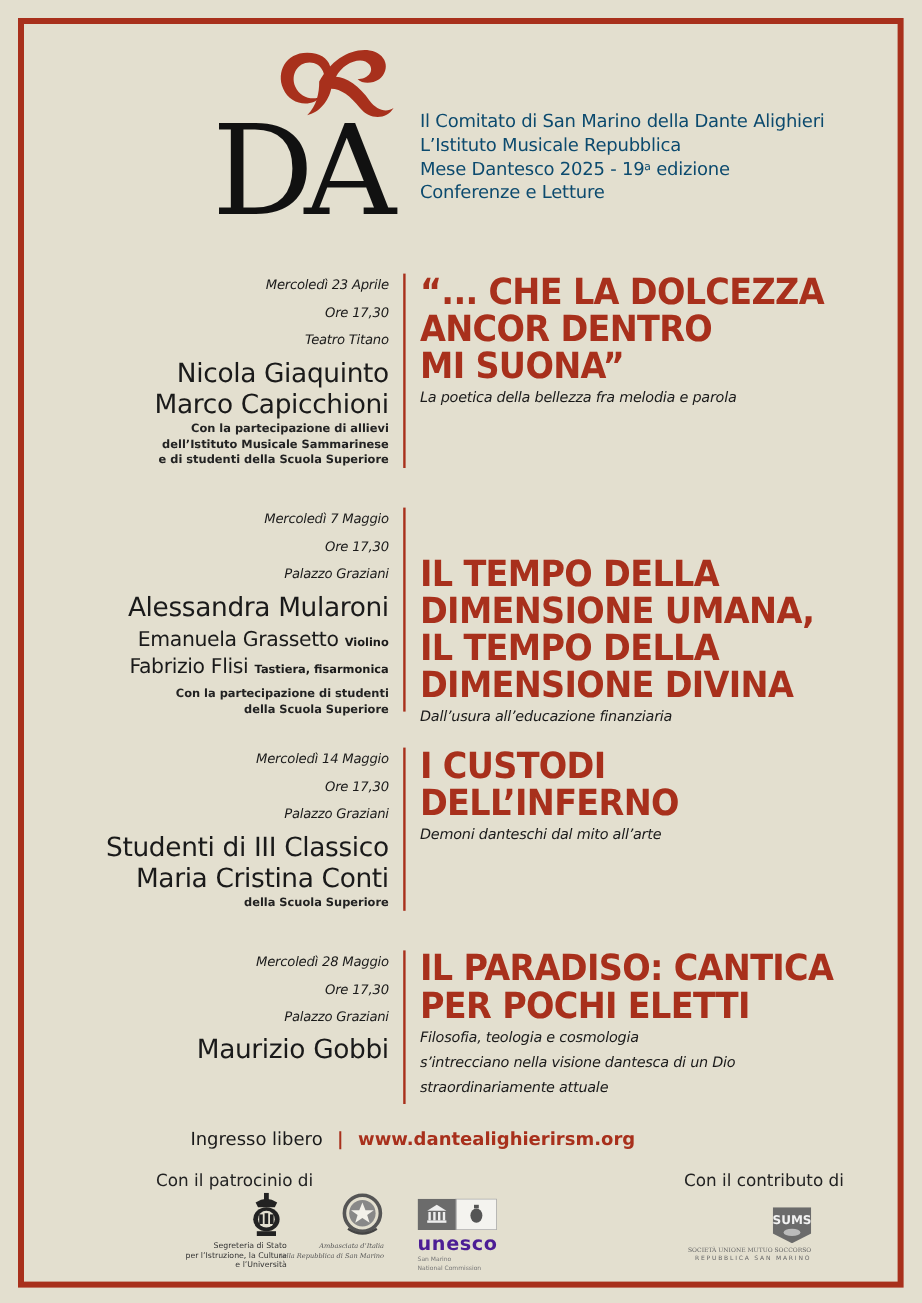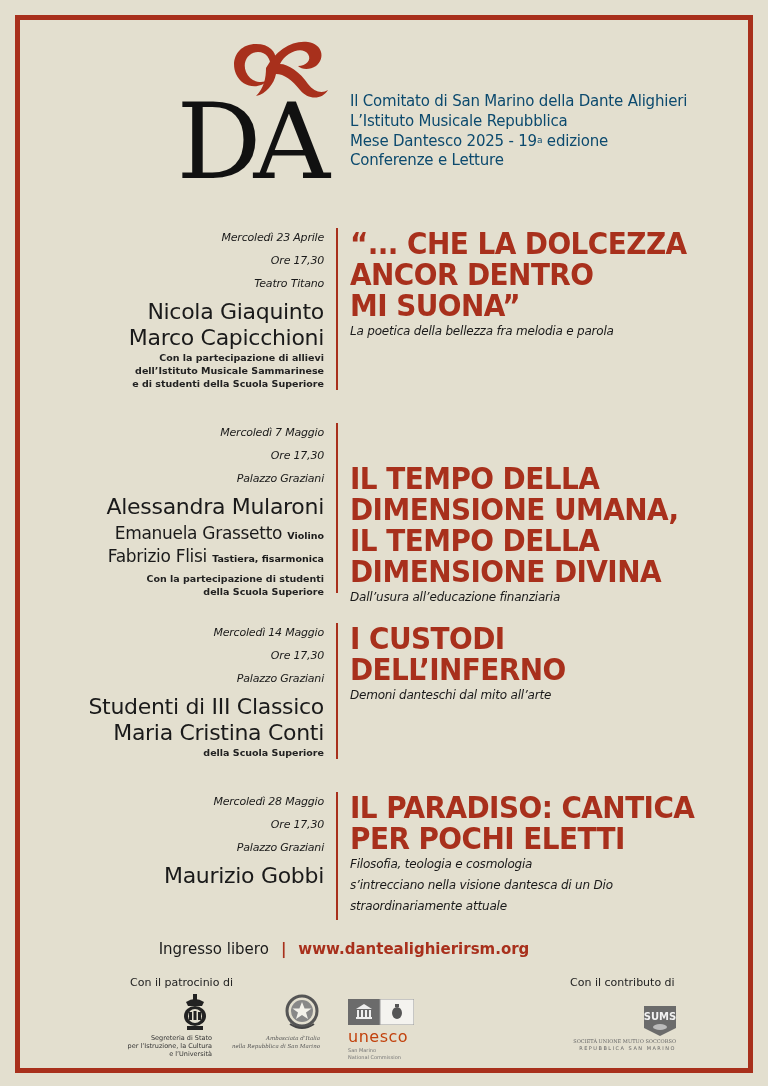--- a/index.html
+++ b/index.html
@@ -36,21 +36,21 @@
     color:#a8301c; font-weight:bold; font-size:30px; line-height:31px; letter-spacing:-0.6px;
     white-space:nowrap; transform:scaleX(0.93); transform-origin:left top;
   }
   .subtitle { font-style:italic; font-size:12px; line-height:21px; white-space:nowrap; letter-spacing:-0.2px;}
 
   
   .entry { position:absolute; top:940px; left:0; width:688px; text-align:center; font-size:15px; }
   .entry .free { color:#1a1a1a; }
   .entry .sep { color:#a8301c; margin:0 12px; font-weight:bold; }
   .entry .url { color:#a8301c; font-weight:bold; }
-  .sponsor-label { position:absolute; font-size:11px; color:#222; }
+  .sponsor-label { position:absolute; font-size:14px; color:#222; }
   .badge { position:absolute; text-align:right; font-size:6.5px; line-height:8px; color:#333; }
 </style>
 </head>
 <body>
 
 <div class="frame"></div>
 
 <div class="logo">
   <svg class="logo-ornament" viewBox="0 0 104 64">
     <path fill="#a8301c" d="M30 6 C12 6 4 22 10 36 C16 50 34 52 42 42 C36 46 24 44 20 34 C16 24 22 14 32 14 C42 14 46 24 44 32 C54 26 52 6 30 6 Z"></path>
@@ -147,21 +147,21 @@
   </div>
 </div>
 
 <div class="entry">
   <span class="free">Ingresso libero</span><span class="sep">|</span><span class="url">www.dantealighierirsm.org</span>
 </div>
 
 <div class="sponsor-label" style="left:130px; top:976px;">Con il patrocinio di</div>
 <div class="sponsor-label" style="left:570px; top:976px;">Con il contributo di</div>
 
-<div class="badge" style="left:112px; top:994px; width:100px;">
+<div class="badge" style="left:139px; top:994px; width:100px;">
   <svg width="34" height="38" viewBox="0 0 34 38">
     <rect x="15" y="0" width="4" height="6" fill="#222"></rect>
     <path d="M8 8 Q17 2 26 8 L24 12 L10 12 Z" fill="#222"></path>
     <ellipse cx="17" cy="22" rx="11" ry="10" fill="#222"></ellipse>
     <ellipse cx="17" cy="22" rx="7" ry="7" fill="#e3dfcf"></ellipse>
     <rect x="11" y="18" width="3" height="8" fill="#222"></rect>
       <rect x="15.5" y="17" width="3" height="9" fill="#222"></rect>
       <rect x="20" y="18" width="3" height="8" fill="#222"></rect>
     <rect x="9" y="32" width="16" height="4" fill="#222"></rect>
   </svg>
@@ -187,21 +187,21 @@
     <rect x="32" y="0" width="34" height="26" fill="#f4f3ef" stroke="#999" stroke-width="1"></rect>
     <polygon points="8,10 16,5 24,10" fill="#eee"></polygon>
     <rect x="9" y="11" width="2" height="7" fill="#eee"></rect>
       <rect x="13" y="11" width="2" height="7" fill="#eee"></rect>
       <rect x="17" y="11" width="2" height="7" fill="#eee"></rect>
       <rect x="21" y="11" width="2" height="7" fill="#eee"></rect>
     <rect x="8" y="18" width="16" height="2" fill="#eee"></rect>
     <ellipse cx="49" cy="14" rx="5" ry="6" fill="#555"></ellipse>
     <rect x="47" y="5" width="4" height="3" fill="#555"></rect>
   </svg>
-  <div style="font-weight:normal; font-size:16px; color:#c2410c; line-height:16px; letter-spacing:0.5px;">unesco</div>
+  <div style="font-weight:bold; font-size:16px; color:#4c1d95; line-height:16px; letter-spacing:0.5px;">unesco</div>
   <div style="font-size:5px; color:#777; line-height:7px; margin-top:2px;">San Marino</div>
   <div style="font-size:5px; color:#777; line-height:7px;">National Commission</div>
 </div>
 
 <div class="badge" style="left:566px; top:1006px; width:110px; font-size:5px; line-height:7px; color:#666; font-family:'DejaVu Serif', serif;">
   <svg width="32" height="30" viewBox="0 0 32 30">
     <path d="M0 0 H32 V22 L16 30 L0 22 Z" fill="#6b6b6b"></path>
     <text x="16" y="14" text-anchor="middle" font-family="DejaVu Sans, sans-serif" font-weight="bold" font-size="10" fill="#f2f2f2">SUMS</text>
     <ellipse cx="16" cy="21" rx="7" ry="3" fill="#bbb"></ellipse>
   </svg>

